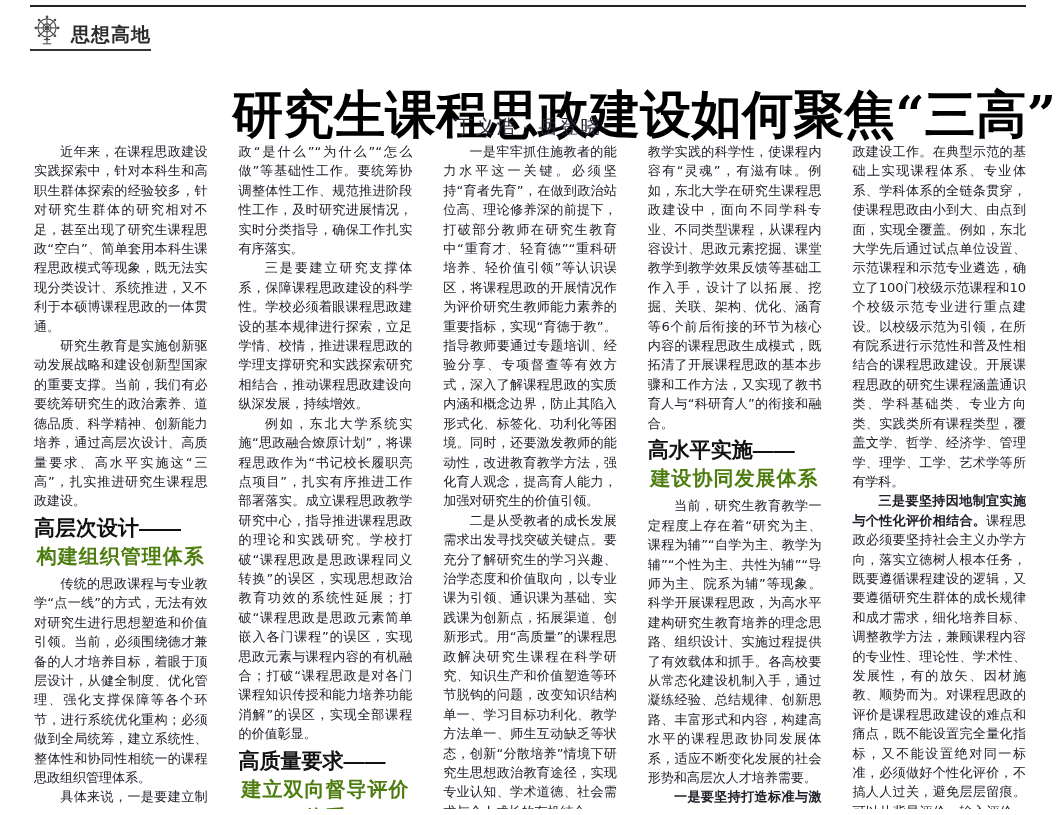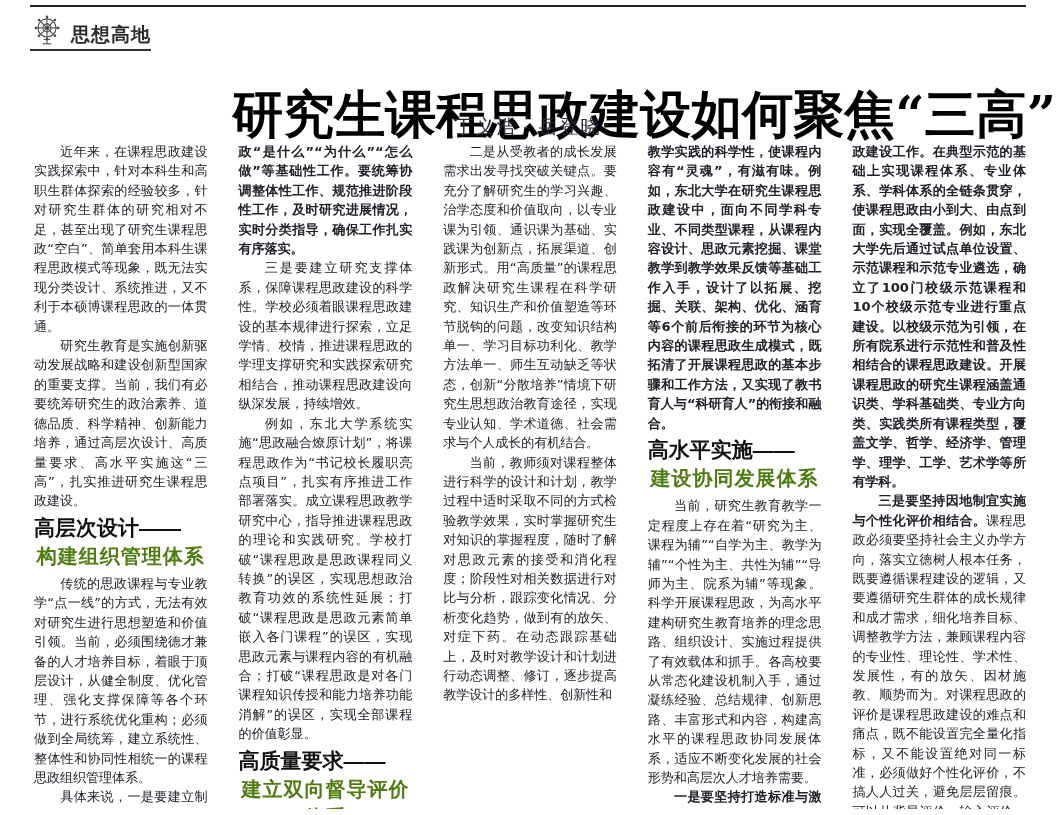--- a/index.html
+++ b/index.html
@@ -108,21 +108,21 @@
     margin: 0;
     font-family: "DejaVu Sans", "Liberation Sans", sans-serif;
     font-size: 13.1px;
     line-height: 19.4px;
     text-align: justify;
     text-justify: inter-ideograph;
     text-indent: 2em;
     color: #21212b;
     letter-spacing: -0.1px;
   }
-  p.para.noindent { text-indent: 0; font-weight: bold; }
+  p.para.noindent { text-indent: 0; }
   p.para b { font-weight: 700; }
 
   .sec-head {
     margin: 4px 0 1px 0;
     font-family: Liberation Sans, sans-serif;
     font-size: 21px;
     font-weight: 700;
     line-height: 1.25;
     color: #111;
     letter-spacing: 0px;
@@ -193,20 +193,21 @@
     <div class="col">
       <p class="para noindent">政“是什么”“为什么”“怎么做”等基础性工作。要统筹协调整体性工作、规范推进阶段性工作，及时研究进展情况，实时分类指导，确保工作扎实有序落实。</p>
       <p class="para">三是要建立研究支撑体系，保障课程思政建设的科学性。学校必须着眼课程思政建设的基本规律进行探索，立足学情、校情，推进课程思政的学理支撑研究和实践探索研究相结合，推动课程思政建设向纵深发展，持续增效。</p>
       <p class="para">例如，东北大学系统实施“思政融合燎原计划”，将课程思政作为“书记校长履职亮点项目”，扎实有序推进工作部署落实。成立课程思政教学研究中心，指导推进课程思政的理论和实践研究。学校打破“课程思政是思政课程同义转换”的误区，实现思想政治教育功效的系统性延展；打破“课程思政是思政元素简单嵌入各门课程”的误区，实现思政元素与课程内容的有机融合；打破“课程思政是对各门课程知识传授和能力培养功能消解”的误区，实现全部课程的价值彰显。</p>
       <h2 class="sec-head">高质量要求——</h2>
       <div class="sec-sub">建立双向督导评价体系</div>
       <p class="para">全面推进研究生课程思政建设，要遵循教育基本规律和研究生教育规律，关照研究生知识发展、能力提升等要求，牢牢抓住施教者和受教者这“两个中心”，着力推进课程思政“供给侧”“需求侧”双向督导评价体系的建立。其前提是：教师要以坚定的政治立场承担育人使命，各门课程须以多维课程设计彰显价值属性，所有课程都要以深刻的思想体悟培育时代新人。在此基础上，要抓好两个关键：</p>
     </div>
 
     <div class="col">
+      <p class="para">一是牢牢抓住施教者的能力水平这一关键。必须坚持“育者先育”，在做到政治站位高、理论修养深的前提下，打破部分教师在研究生教育中“重育才、轻育德”“重科研培养、轻价值引领”等认识误区，将课程思政的开展情况作为评价研究生教师能力素养的重要指标，实现“育德于教”。指导教师要通过专题培训、经验分享、专项督查等有效方式，深入了解课程思政的实质内涵和概念边界，防止其陷入形式化、标签化、功利化等困境。同时，还要激发教师的能动性，改进教育教学方法，强化育人观念，提高育人能力，加强对研究生的价值引领。</p>
       <p class="para">二是从受教者的成长发展需求出发寻找突破关键点。要充分了解研究生的学习兴趣、治学态度和价值取向，以专业课为引领、通识课为基础、实践课为创新点，拓展渠道、创新形式。用“高质量”的课程思政解决研究生课程在科学研究、知识生产和价值塑造等环节脱钩的问题，改变知识结构单一、学习目标功利化、教学方法单一、师生互动缺乏等状态，创新“分散培养”情境下研究生思想政治教育途径，实现专业认知、学术道德、社会需求与个人成长的有机结合。</p>
       <p class="para">当前，教师须对课程整体进行科学的设计和计划，教学过程中适时采取不同的方式检验教学效果，实时掌握研究生对知识的掌握程度，随时了解对思政元素的接受和消化程度；阶段性对相关数据进行对比与分析，跟踪变化情况、分析变化趋势，做到有的放矢、对症下药。在动态跟踪基础上，及时对教学设计和计划进行动态调整、修订，逐步提高教学设计的多样性、创新性和</p>
     </div>
 
     <div class="col">
       <p class="para noindent">教学实践的科学性，使课程内容有“灵魂”，有滋有味。例如，东北大学在研究生课程思政建设中，面向不同学科专业、不同类型课程，从课程内容设计、思政元素挖掘、课堂教学到教学效果反馈等基础工作入手，设计了以拓展、挖掘、关联、架构、优化、涵育等6个前后衔接的环节为核心内容的课程思政生成模式，既拓清了开展课程思政的基本步骤和工作方法，又实现了教书育人与“科研育人”的衔接和融合。</p>
       <h2 class="sec-head">高水平实施——</h2>
       <div class="sec-sub">建设协同发展体系</div>
       <p class="para"><span>当前，研究生教育教学一定程度上存在着“研究为主、课程为辅”“自学为主、教学为辅”“个性为主、共性为辅”“导师为主、院系为辅”等现象。科学开展课程思政，为高水平建构研究生教育培养的理念思路、组织设计、实施过程提供了有效载体和抓手。各高校要从常态化建设机制入手，通过凝练经验、总结规律、创新思路、丰富形式和内容，构建高水平的课程思政协同发展体系，适应不断变化发展的社会形势和高层次人才培养需要。</span></p>
       <p class="para"><b>一是要坚持打造标准与激励创新相结合。</b><span>逐渐构建课程思政建设标准，指导各教学单位根据自身学科特点，制定专门的课程思政建设工作方案，使课程思政要求深入方案修订、教材编审，体现在教学大纲和人才培养方案中。将教师开展课程思政建设情况纳入绩效考核、评优奖励等考核评价，并逐步建立起考核激励制度体系。</span></p>

